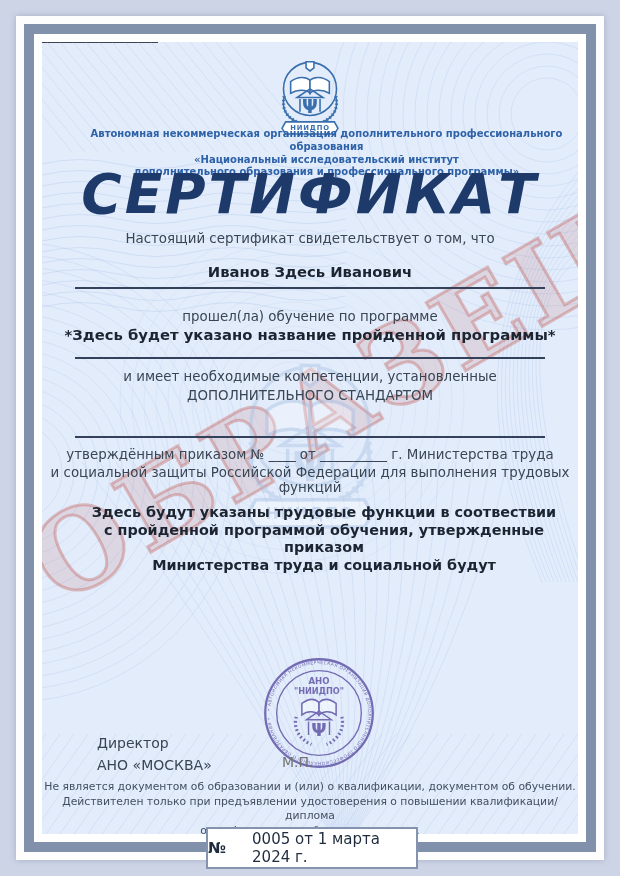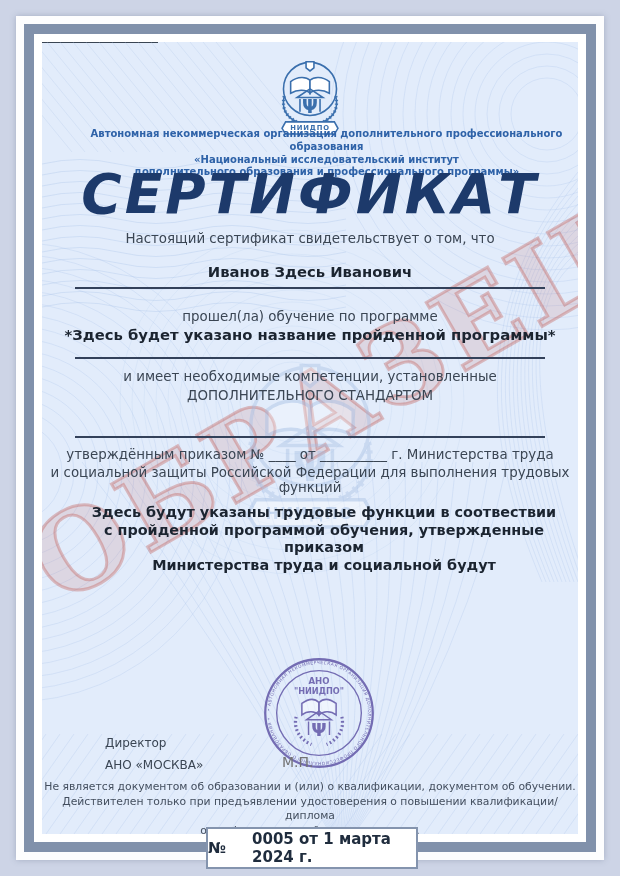--- a/index.html
+++ b/index.html
@@ -23,30 +23,30 @@
   .logo svg{width:86px;height:95px;}
   .org{top:86px;z-index:2;font-size:10px;line-height:12.8px;font-weight:bold;color:#2e62a8;margin-left:33px;}
   .title{top:120px;z-index:2;font-size:55px;font-weight:bold;letter-spacing:3px;color:#1d3a6b;font-style:italic;}
   
   .t{z-index:2;font-size:13.4px;color:#3a4553;text-align:center;}
   .b{z-index:2;font-size:14.8px;font-weight:bold;color:#1b2430;}
   .rule{position:absolute;left:33px;width:470px;height:1.6px;background:#33415a;z-index:2;}
   .funcs{top:462px;font-size:14.4px;line-height:17.6px;padding-left:28px;}
   
   .stamp{left:218px;top:612px;width:118px;z-index:2;color:#6b62ad;opacity:.92;}
-  .director{left:55px;top:690px;z-index:3;font-size:12px;line-height:22px;color:#3a4553;text-align:left;margin-left:8px;}
+  .director{left:55px;top:690px;z-index:3;font-size:14px;line-height:22px;color:#3a4553;text-align:left;}
   .mp{left:240px;top:712px;z-index:3;font-size:14px;color:#737373;}
   .sigline{left:288px;top:726px;width:116px;height:1.4px;background:#3a4553;z-index:3;}
   .disclaimer{top:738px;z-index:2;font-size:10.8px;line-height:14.6px;color:#434e5e;}
   
   .num-box{position:absolute;left:206px;top:827px;width:208px;height:38px;background:#fff;
     border:2px solid #8494ae;z-index:5;display:flex;align-items:center;justify-content:center;
     gap:26px;font-size:15px;color:#1f2c3d;}
   .num-box .lbl{font-weight:bold;}
-  .num-box .val{font-weight:bold;}
+  .num-box .val{font-weight:normal;}
   svg text{font-family:"DejaVu Sans","Liberation Sans",sans-serif;}
 </style>
 </head>
 <body>
 
 <div id="page">
   <div class="frame-white"></div>
   <div class="frame-border">
     <div class="inner">
 

